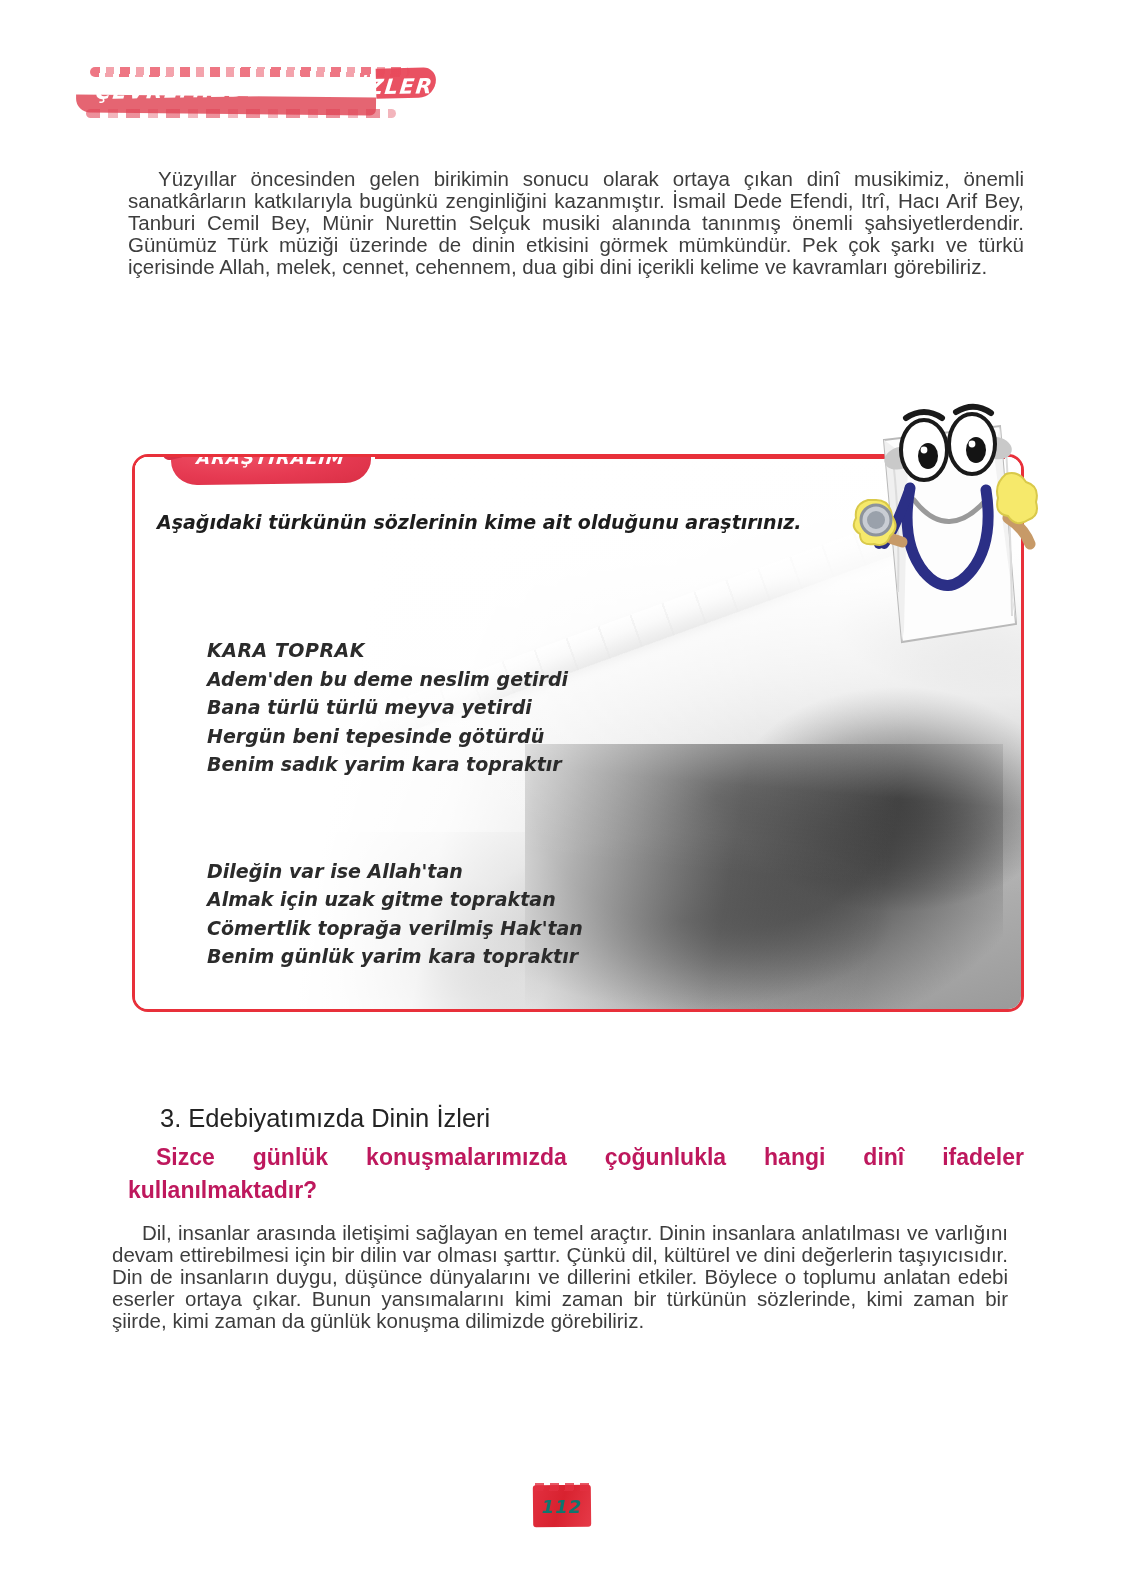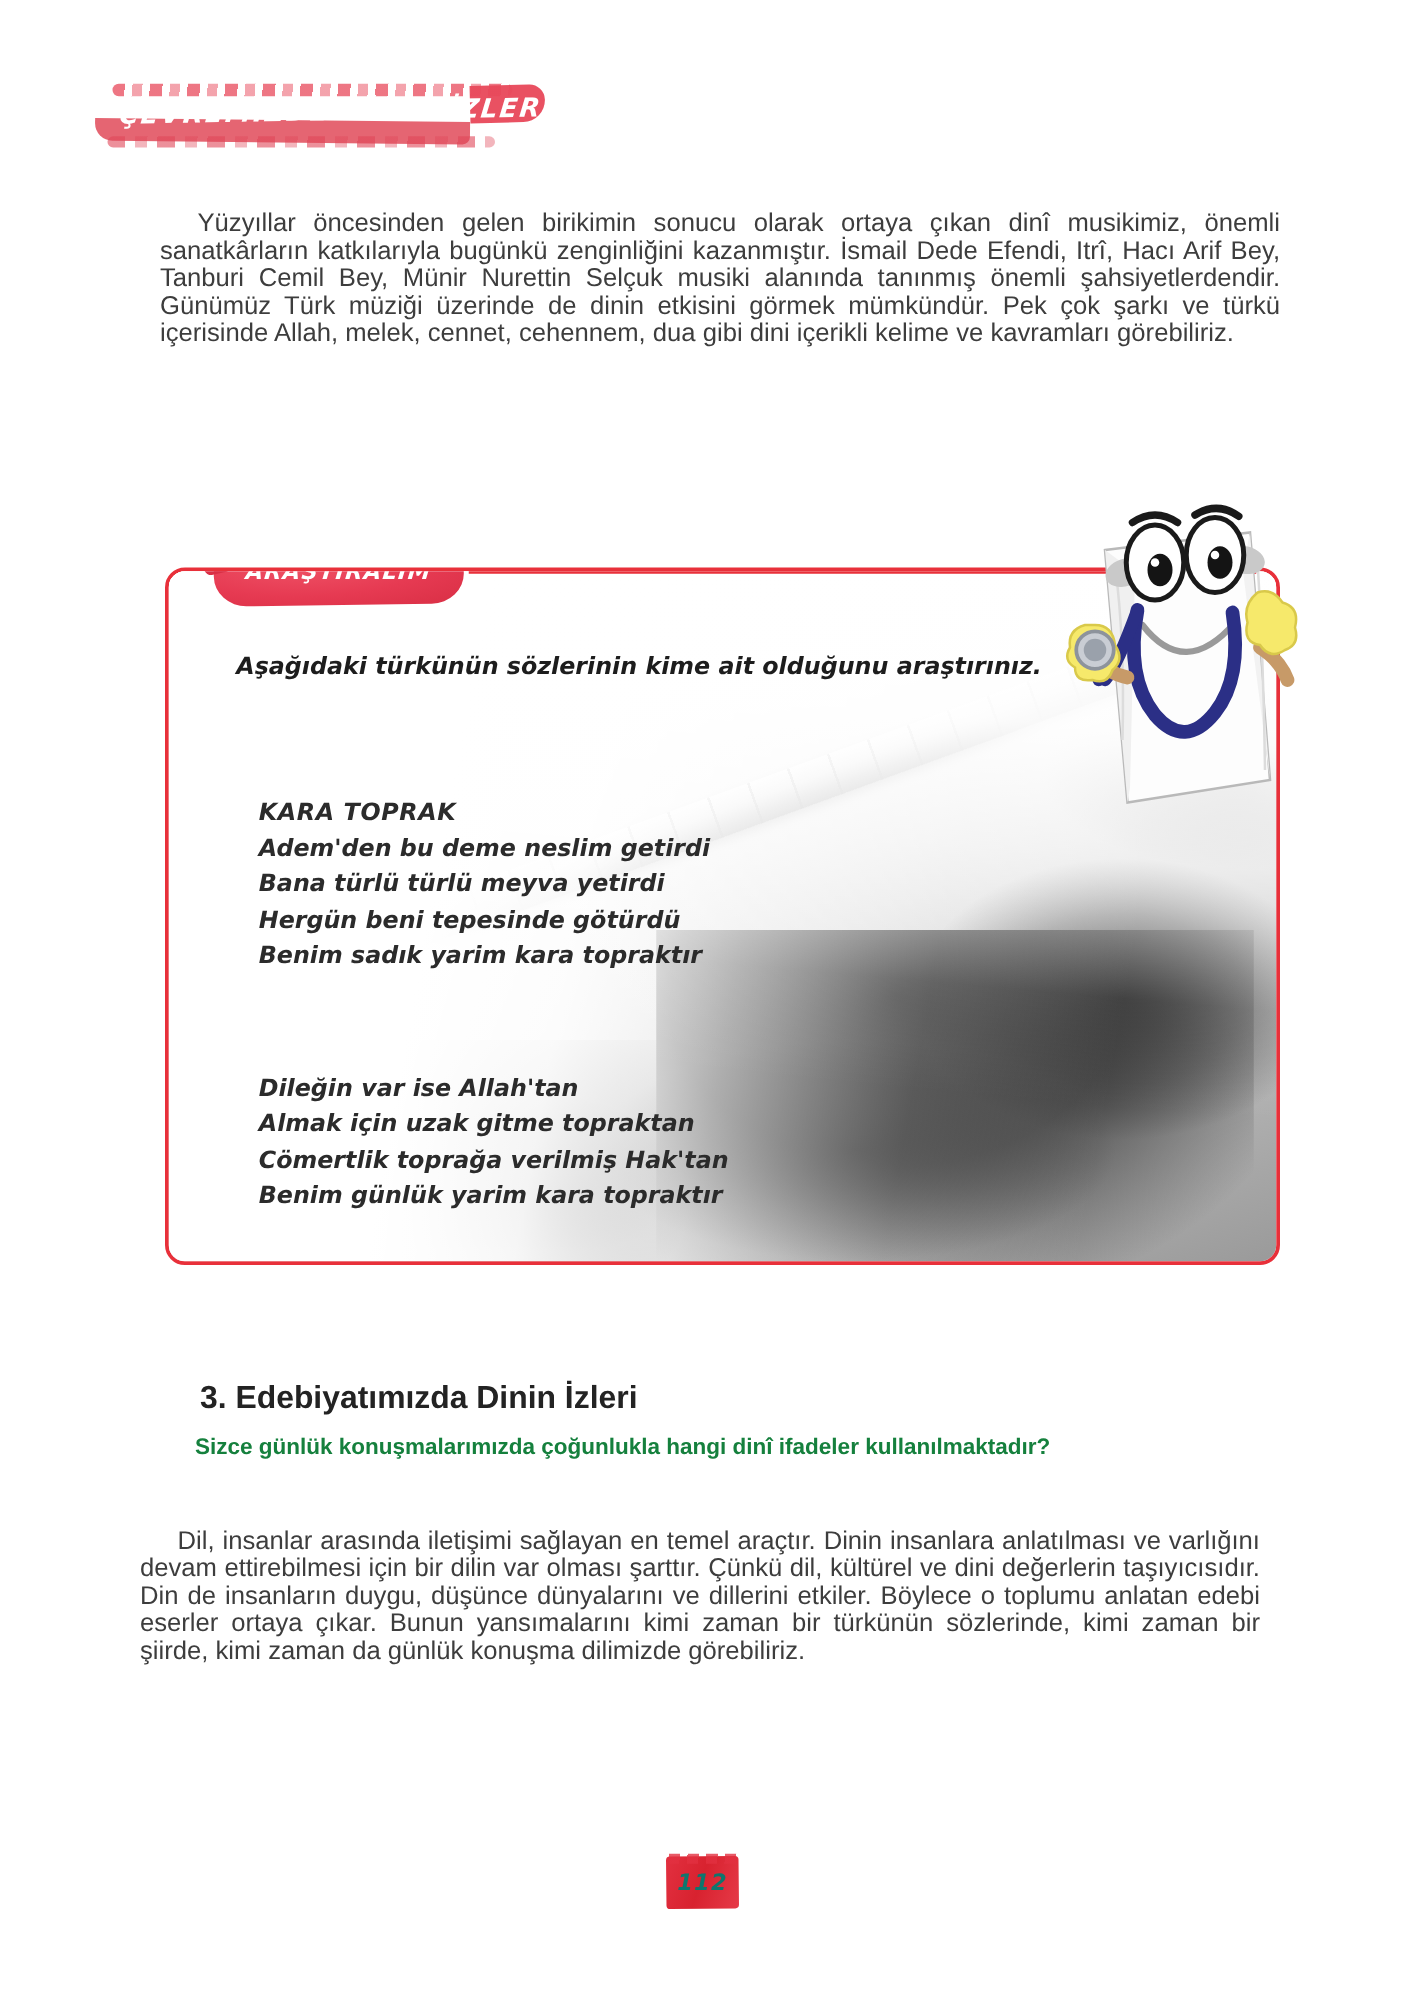--- a/index.html
+++ b/index.html
@@ -256,29 +256,28 @@
     top: -1px;
     width: 630px;
     height: 3px;
     background: #e8303a;
     z-index: 5;
   }
 
   .research-prompt {
     position: absolute;
     left: 22px;
-    top: 65px;
+    top: 54px;
     width: 700px;
     z-index: 7;
     color: #1d1d1d;
     font-size: 19px;
     font-weight: bold;
     font-style: italic;
     font-family: "DejaVu Sans", sans-serif;
-    margin-left: 32px;
   }
 
   .lyrics {
     position: absolute;
     left: 24px;
     top: 122px;
     z-index: 7;
     color: #2b2b2b;
     font-size: 19px;
     font-style: italic;
@@ -302,31 +301,31 @@
     z-index: 20;
   }
 
   
   .section-heading {
     position: absolute;
     left: 160px;
     top: 1083px;
     color: #232323;
     font-size: 25.5px;
-    font-weight: bold;
+    font-weight: normal;
     font-family: "Liberation Sans", sans-serif;
   }
 
   .red-question {
     position: absolute;
     left: 128px;
     top: 1141px;
     width: 896px;
-    color: #15803d;
-    font-size: 18px;
+    color: #be185d;
+    font-size: 23px;
     font-weight: bold;
     line-height: 33px;
     text-align: justify;
     font-family: "Liberation Sans", sans-serif;
   }
   .red-question .indent { display: inline-block; width: 28px; }
 
   
   .page-number {
     position: absolute;

